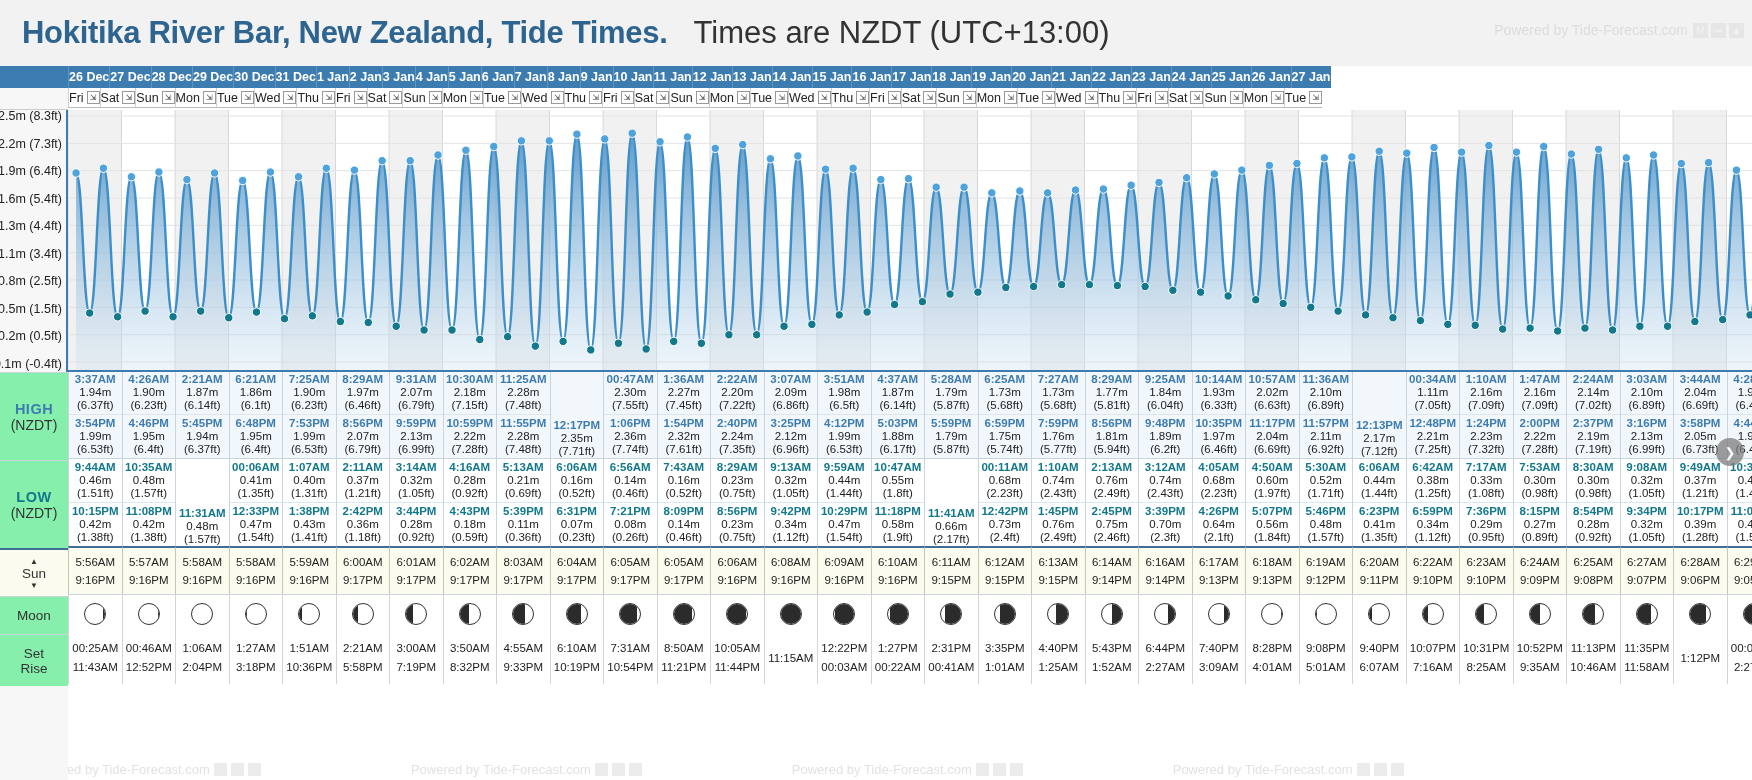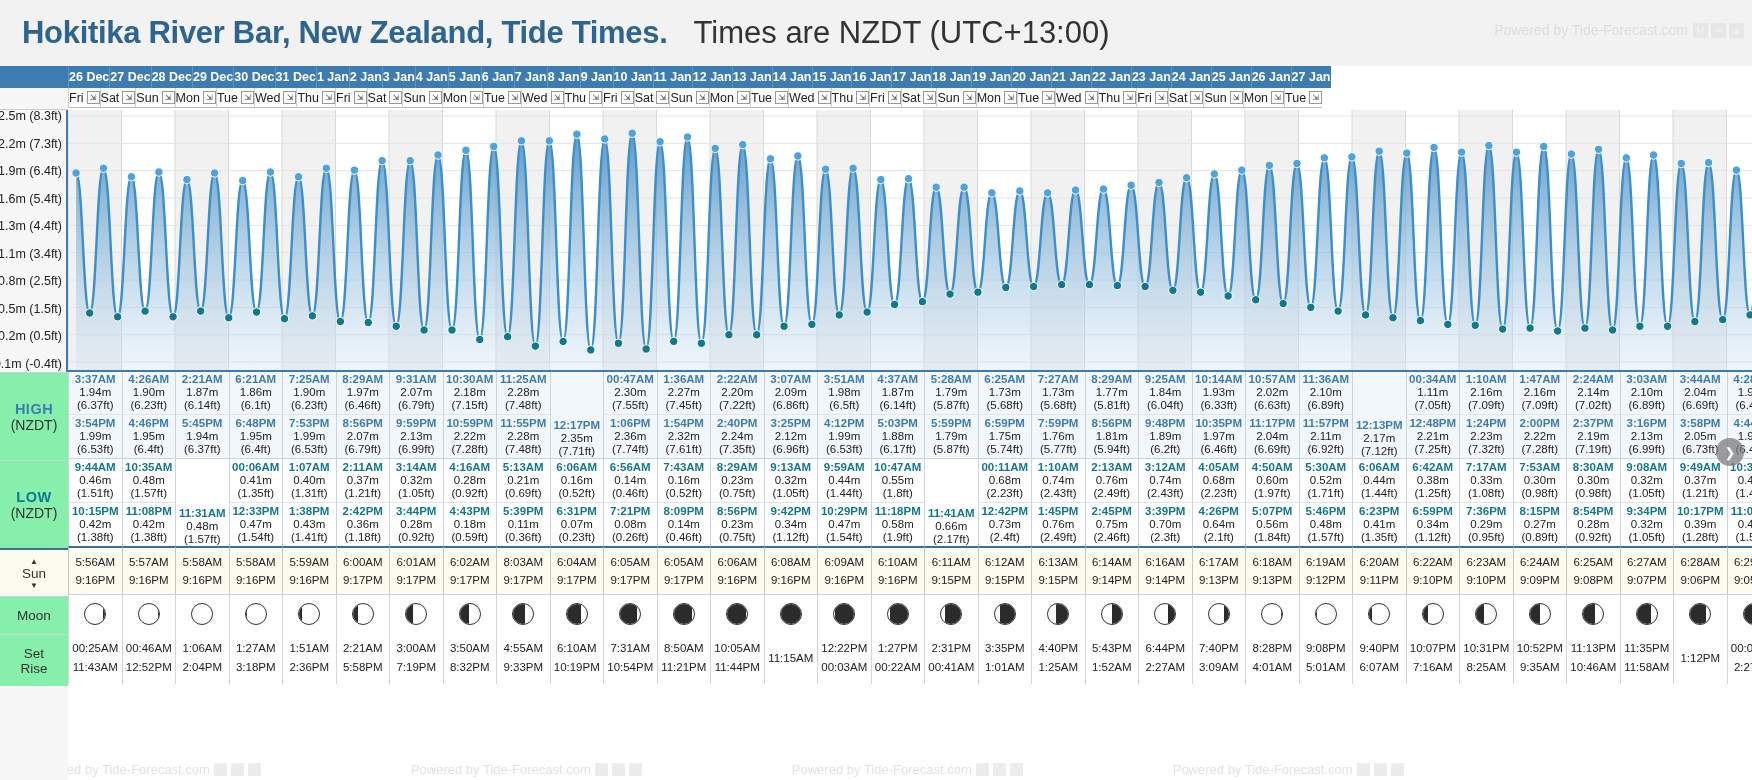--- a/index.html
+++ b/index.html
@@ -1600,21 +1600,21 @@
             <div class="srcell">
               <div>1:06AM</div>
               <div>2:04PM</div>
             </div>
             <div class="srcell">
               <div>1:27AM</div>
               <div>3:18PM</div>
             </div>
             <div class="srcell">
               <div>1:51AM</div>
-              <div>2:36PM</div>
+              <div>10:36PM</div>
             </div>
             <div class="srcell">
               <div>2:21AM</div>
               <div>5:58PM</div>
             </div>
             <div class="srcell">
               <div>3:00AM</div>
               <div>7:19PM</div>
             </div>
             <div class="srcell">

